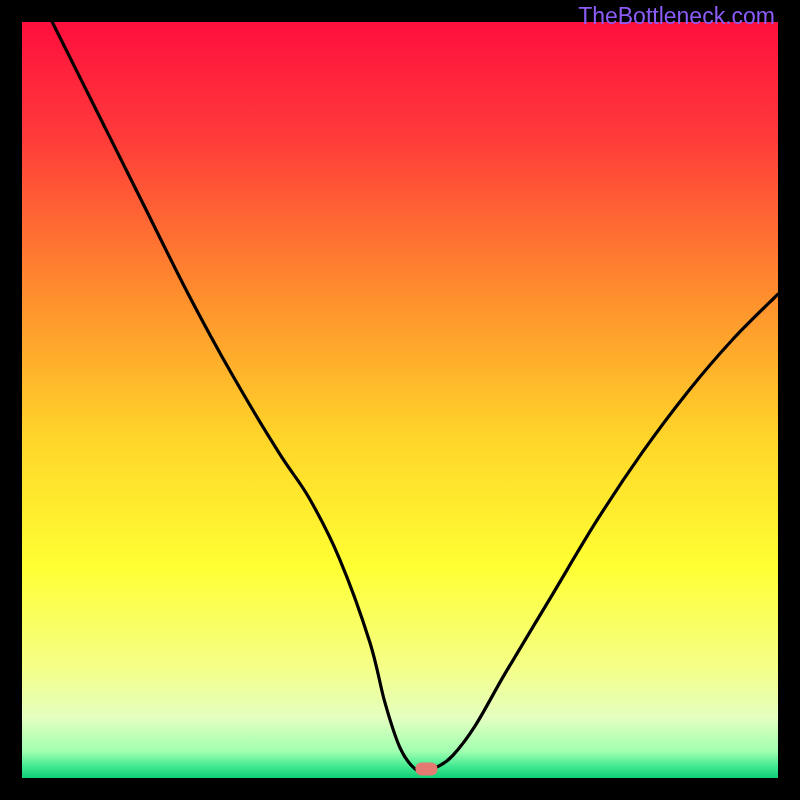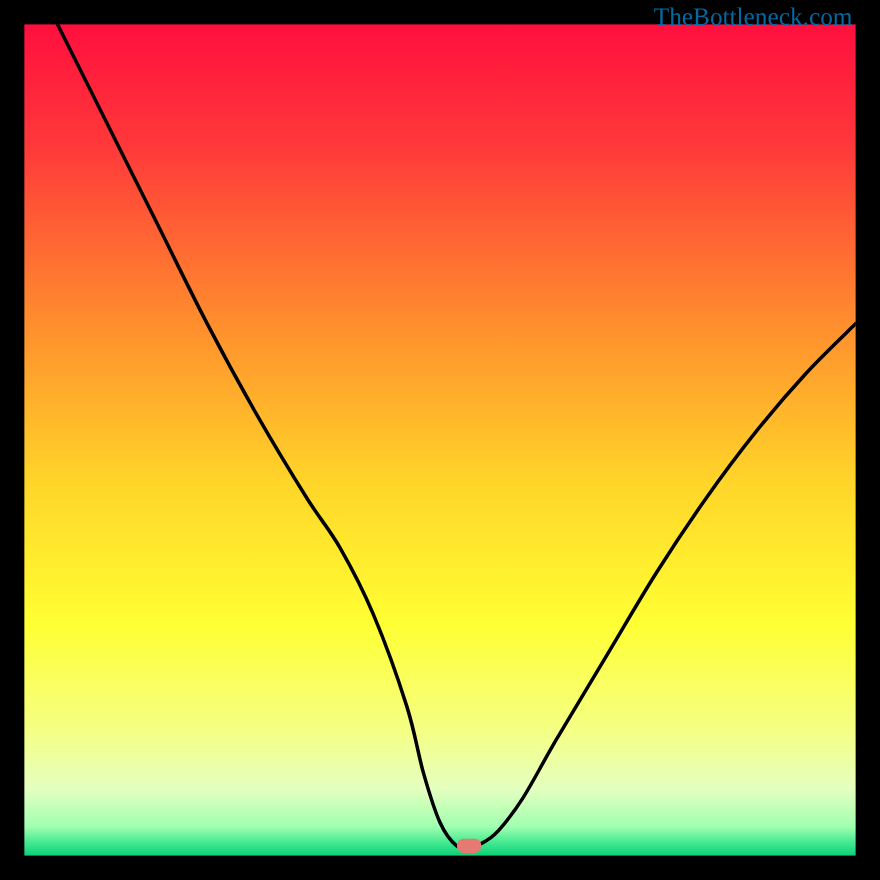--- a/index.html
+++ b/index.html
@@ -20,23 +20,23 @@
     position: absolute;
     left: 22px;
     top: 22px;
     width: 756px;
     height: 756px;
   }
   .watermark {
     position: absolute;
     top: 3px;
     right: 25px;
-    font-family: Liberation Serif, serif;
+    font-family: Liberation Sans, sans-serif;
     font-size: 23px;
-    color: #0369a1;
+    color: #8b5cf6;
     font-weight: 500;
     z-index: 10;
   }
   svg {
     display: block;
   }
 </style>
 </head>
 <body>
 

